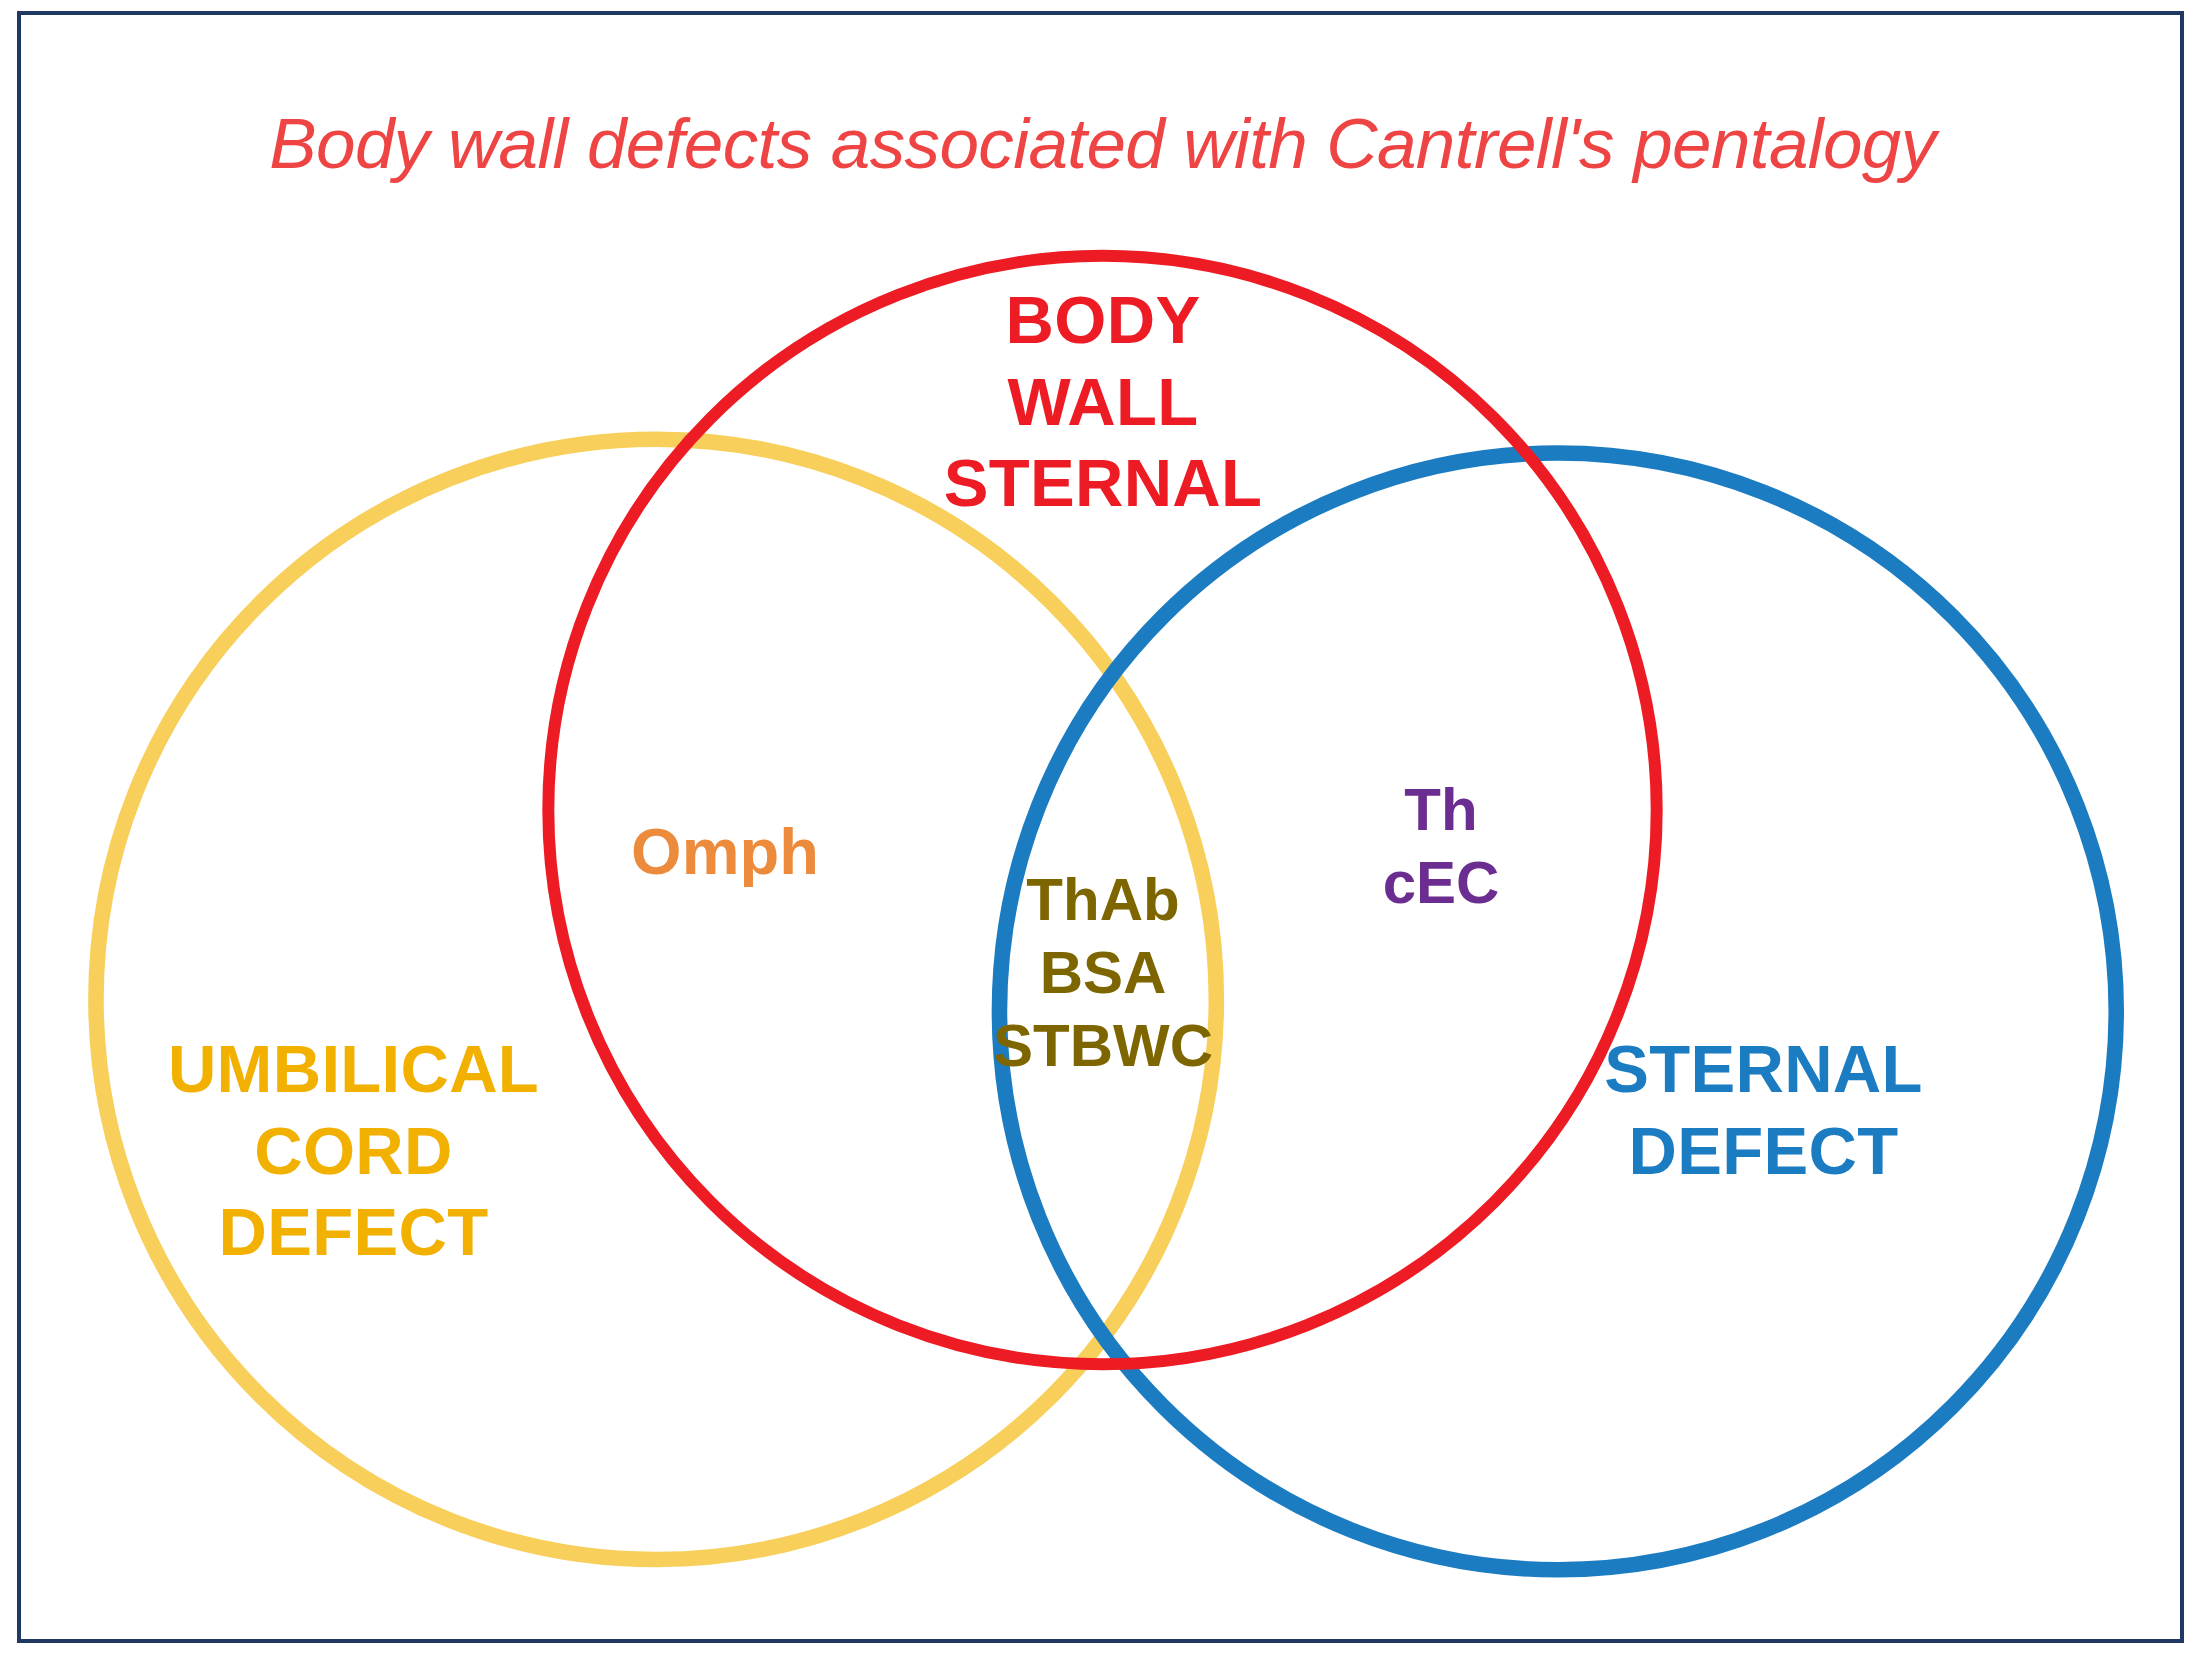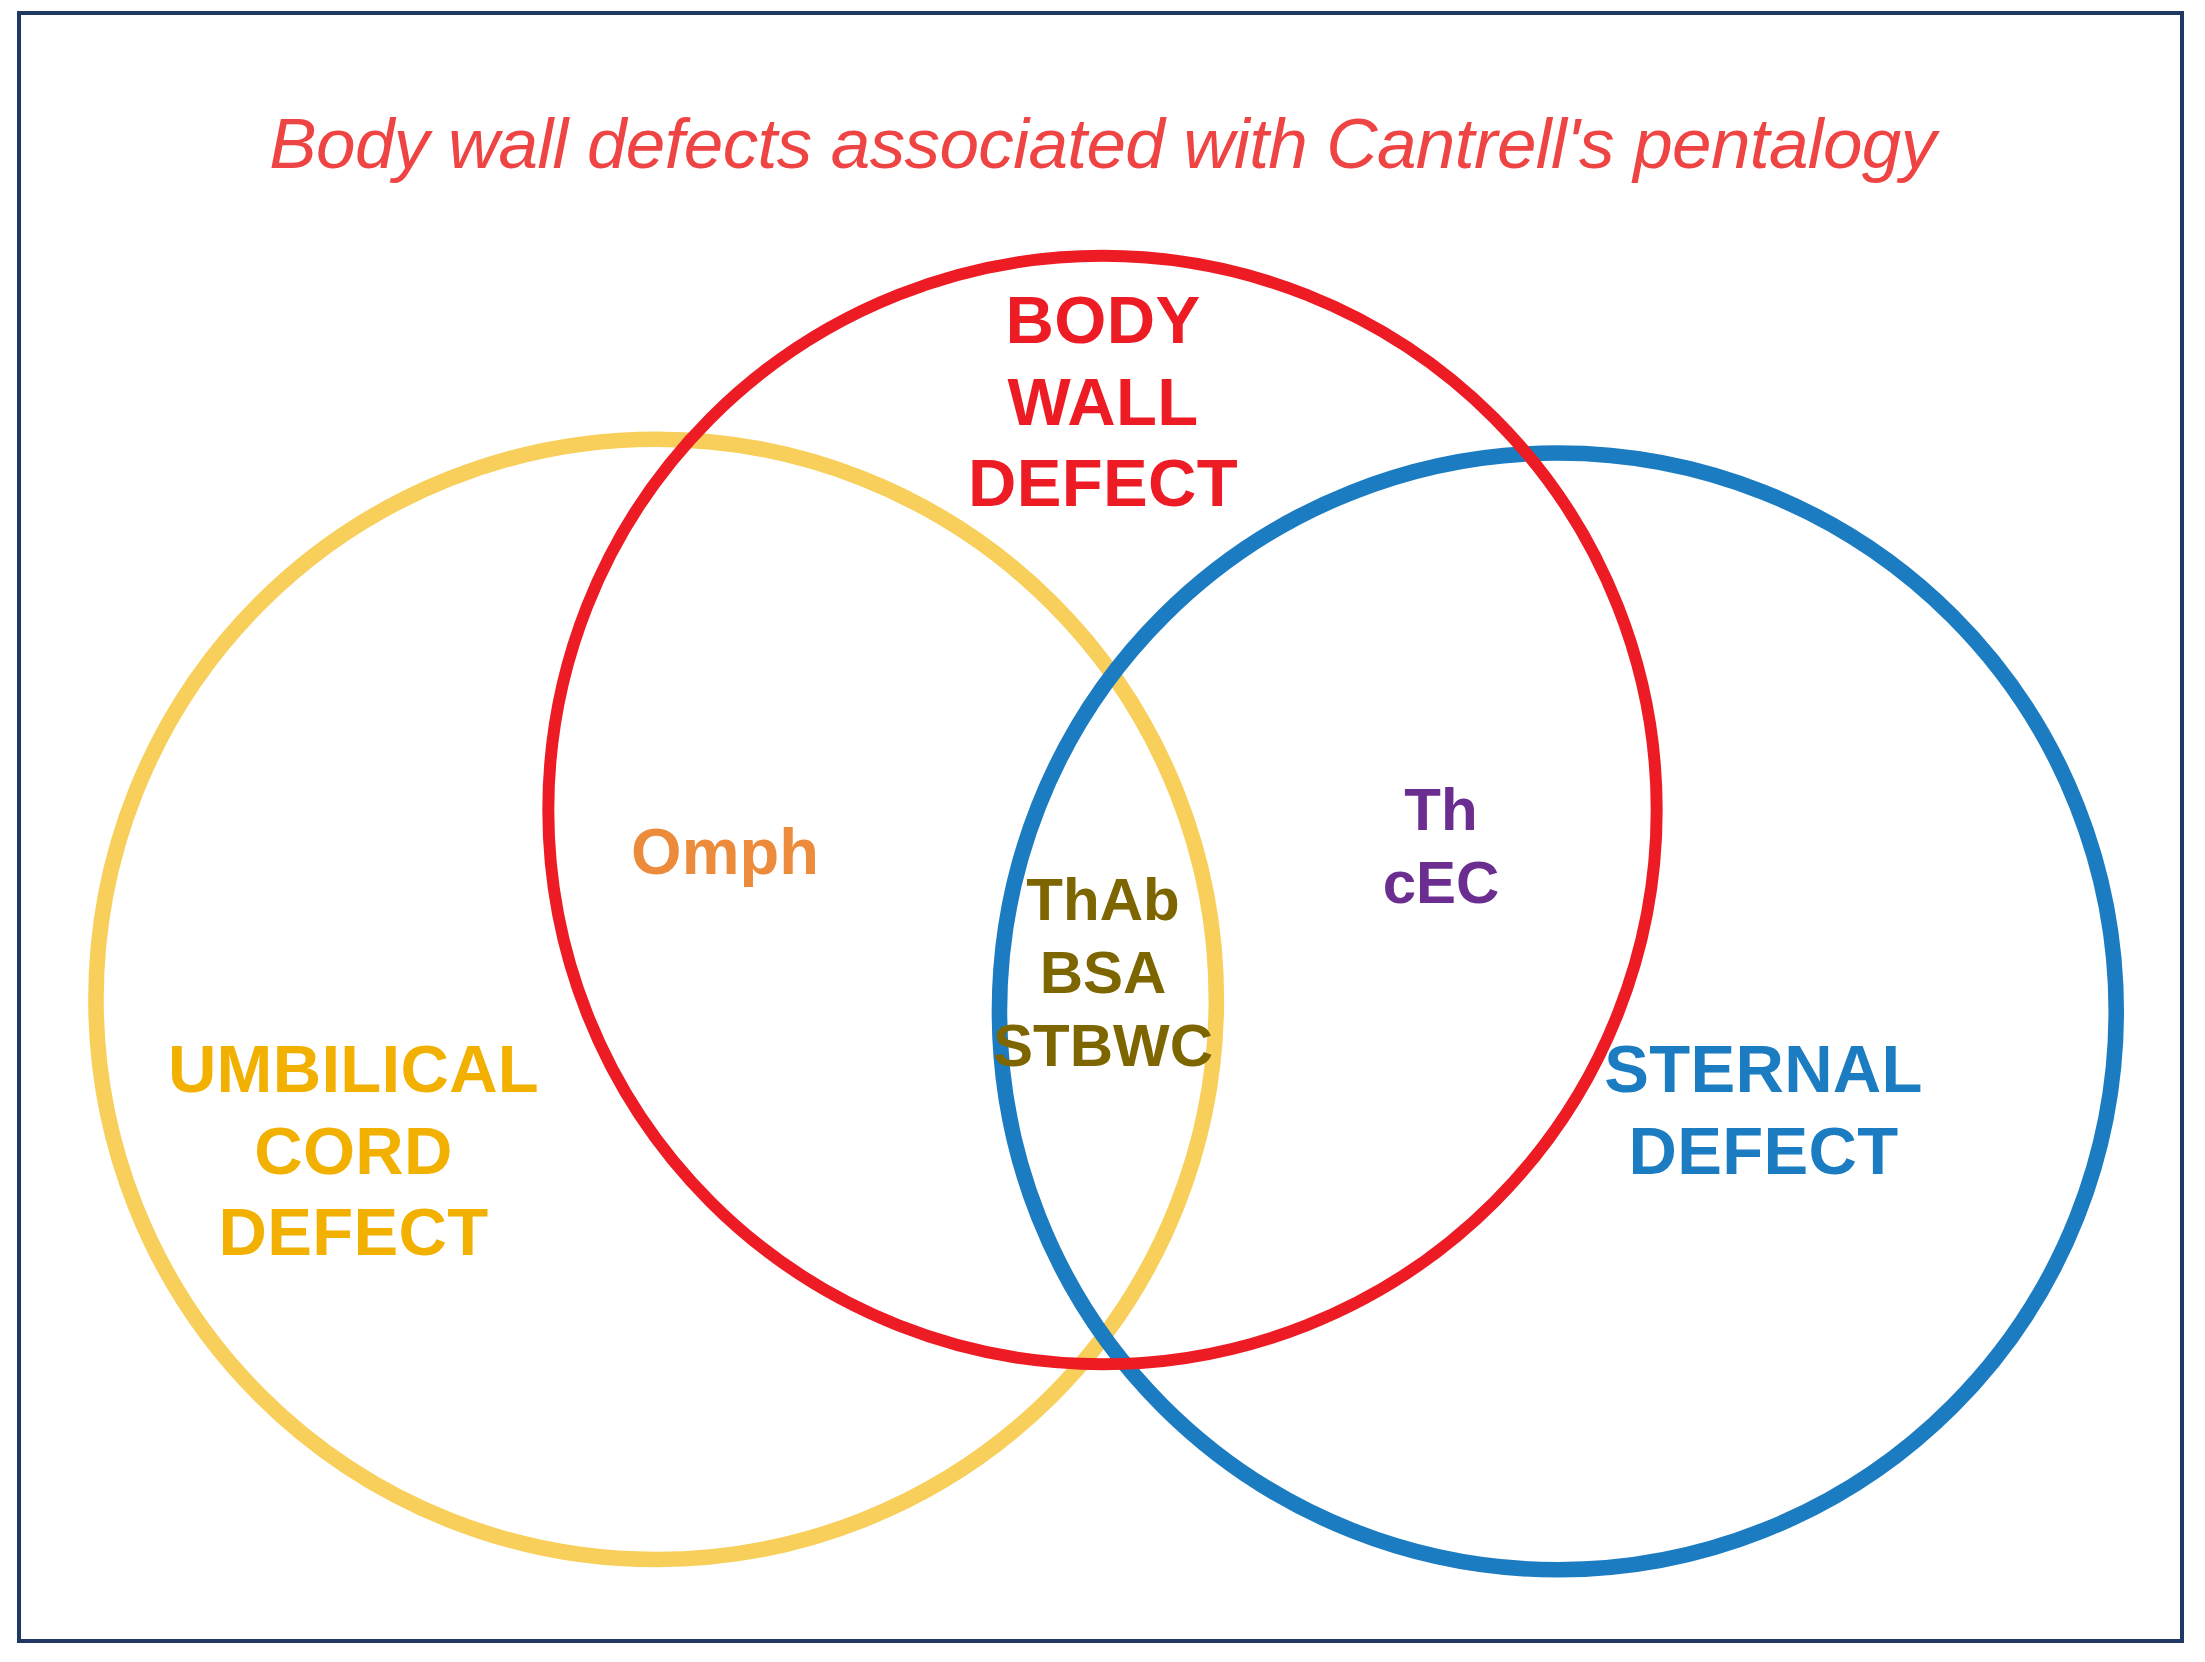--- a/index.html
+++ b/index.html
@@ -118,21 +118,21 @@
   <div id="figure-title">Body wall defects associated with Cantrell's pentalogy</div>
 
   <svg id="venn-svg" viewBox="0 0 3680 2774">
     <circle cx="1095" cy="1668" r="935" fill="none" stroke="#f7cf5a" stroke-width="26"></circle>
     <circle cx="2600" cy="1688" r="932" fill="none" stroke="#1b7cc2" stroke-width="26"></circle>
     <circle cx="1840" cy="1352" r="925" fill="none" stroke="#ed1c24" stroke-width="20"></circle>
   </svg>
 
   <div class="venn-label" id="label-body-wall">BODY
 WALL
-DEFECT</div>
+STERNAL</div>
 
   <div class="venn-label" id="label-umbilical">UMBILICAL
 CORD
 DEFECT</div>
 
   <div class="venn-label" id="label-sternal">STERNAL
 DEFECT</div>
 
   <div class="venn-label" id="label-center">ThAb
 BSA

